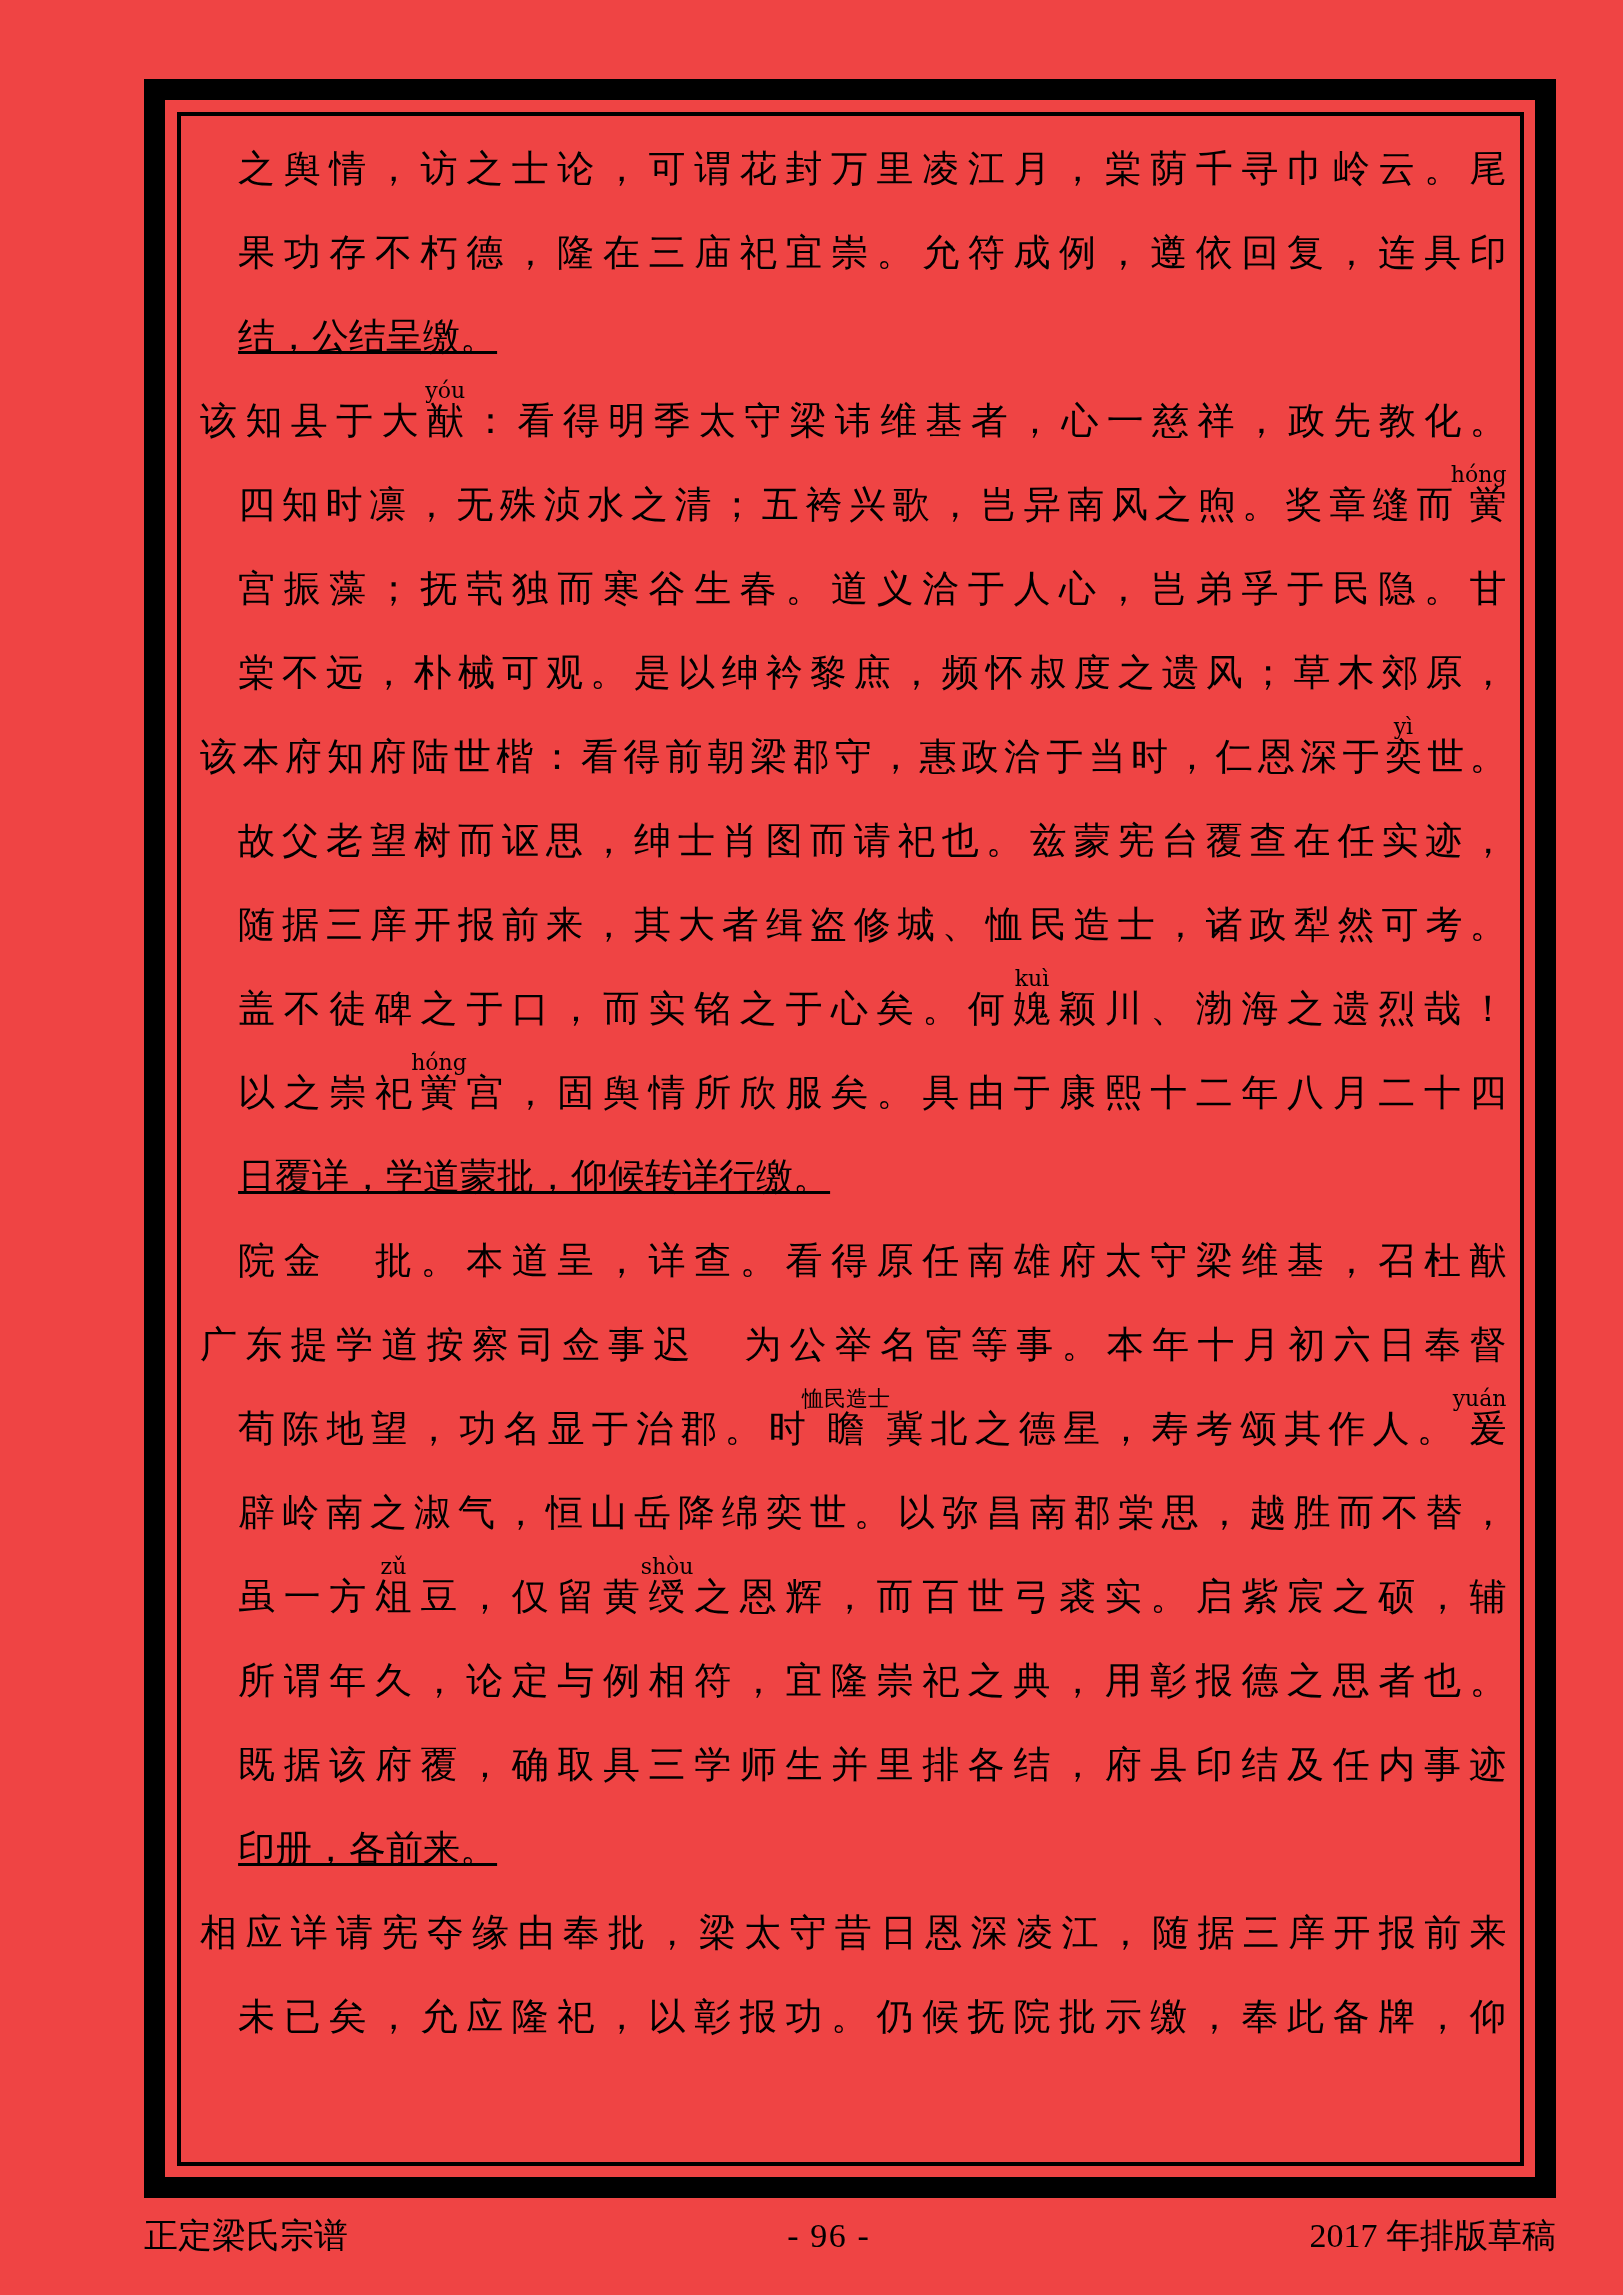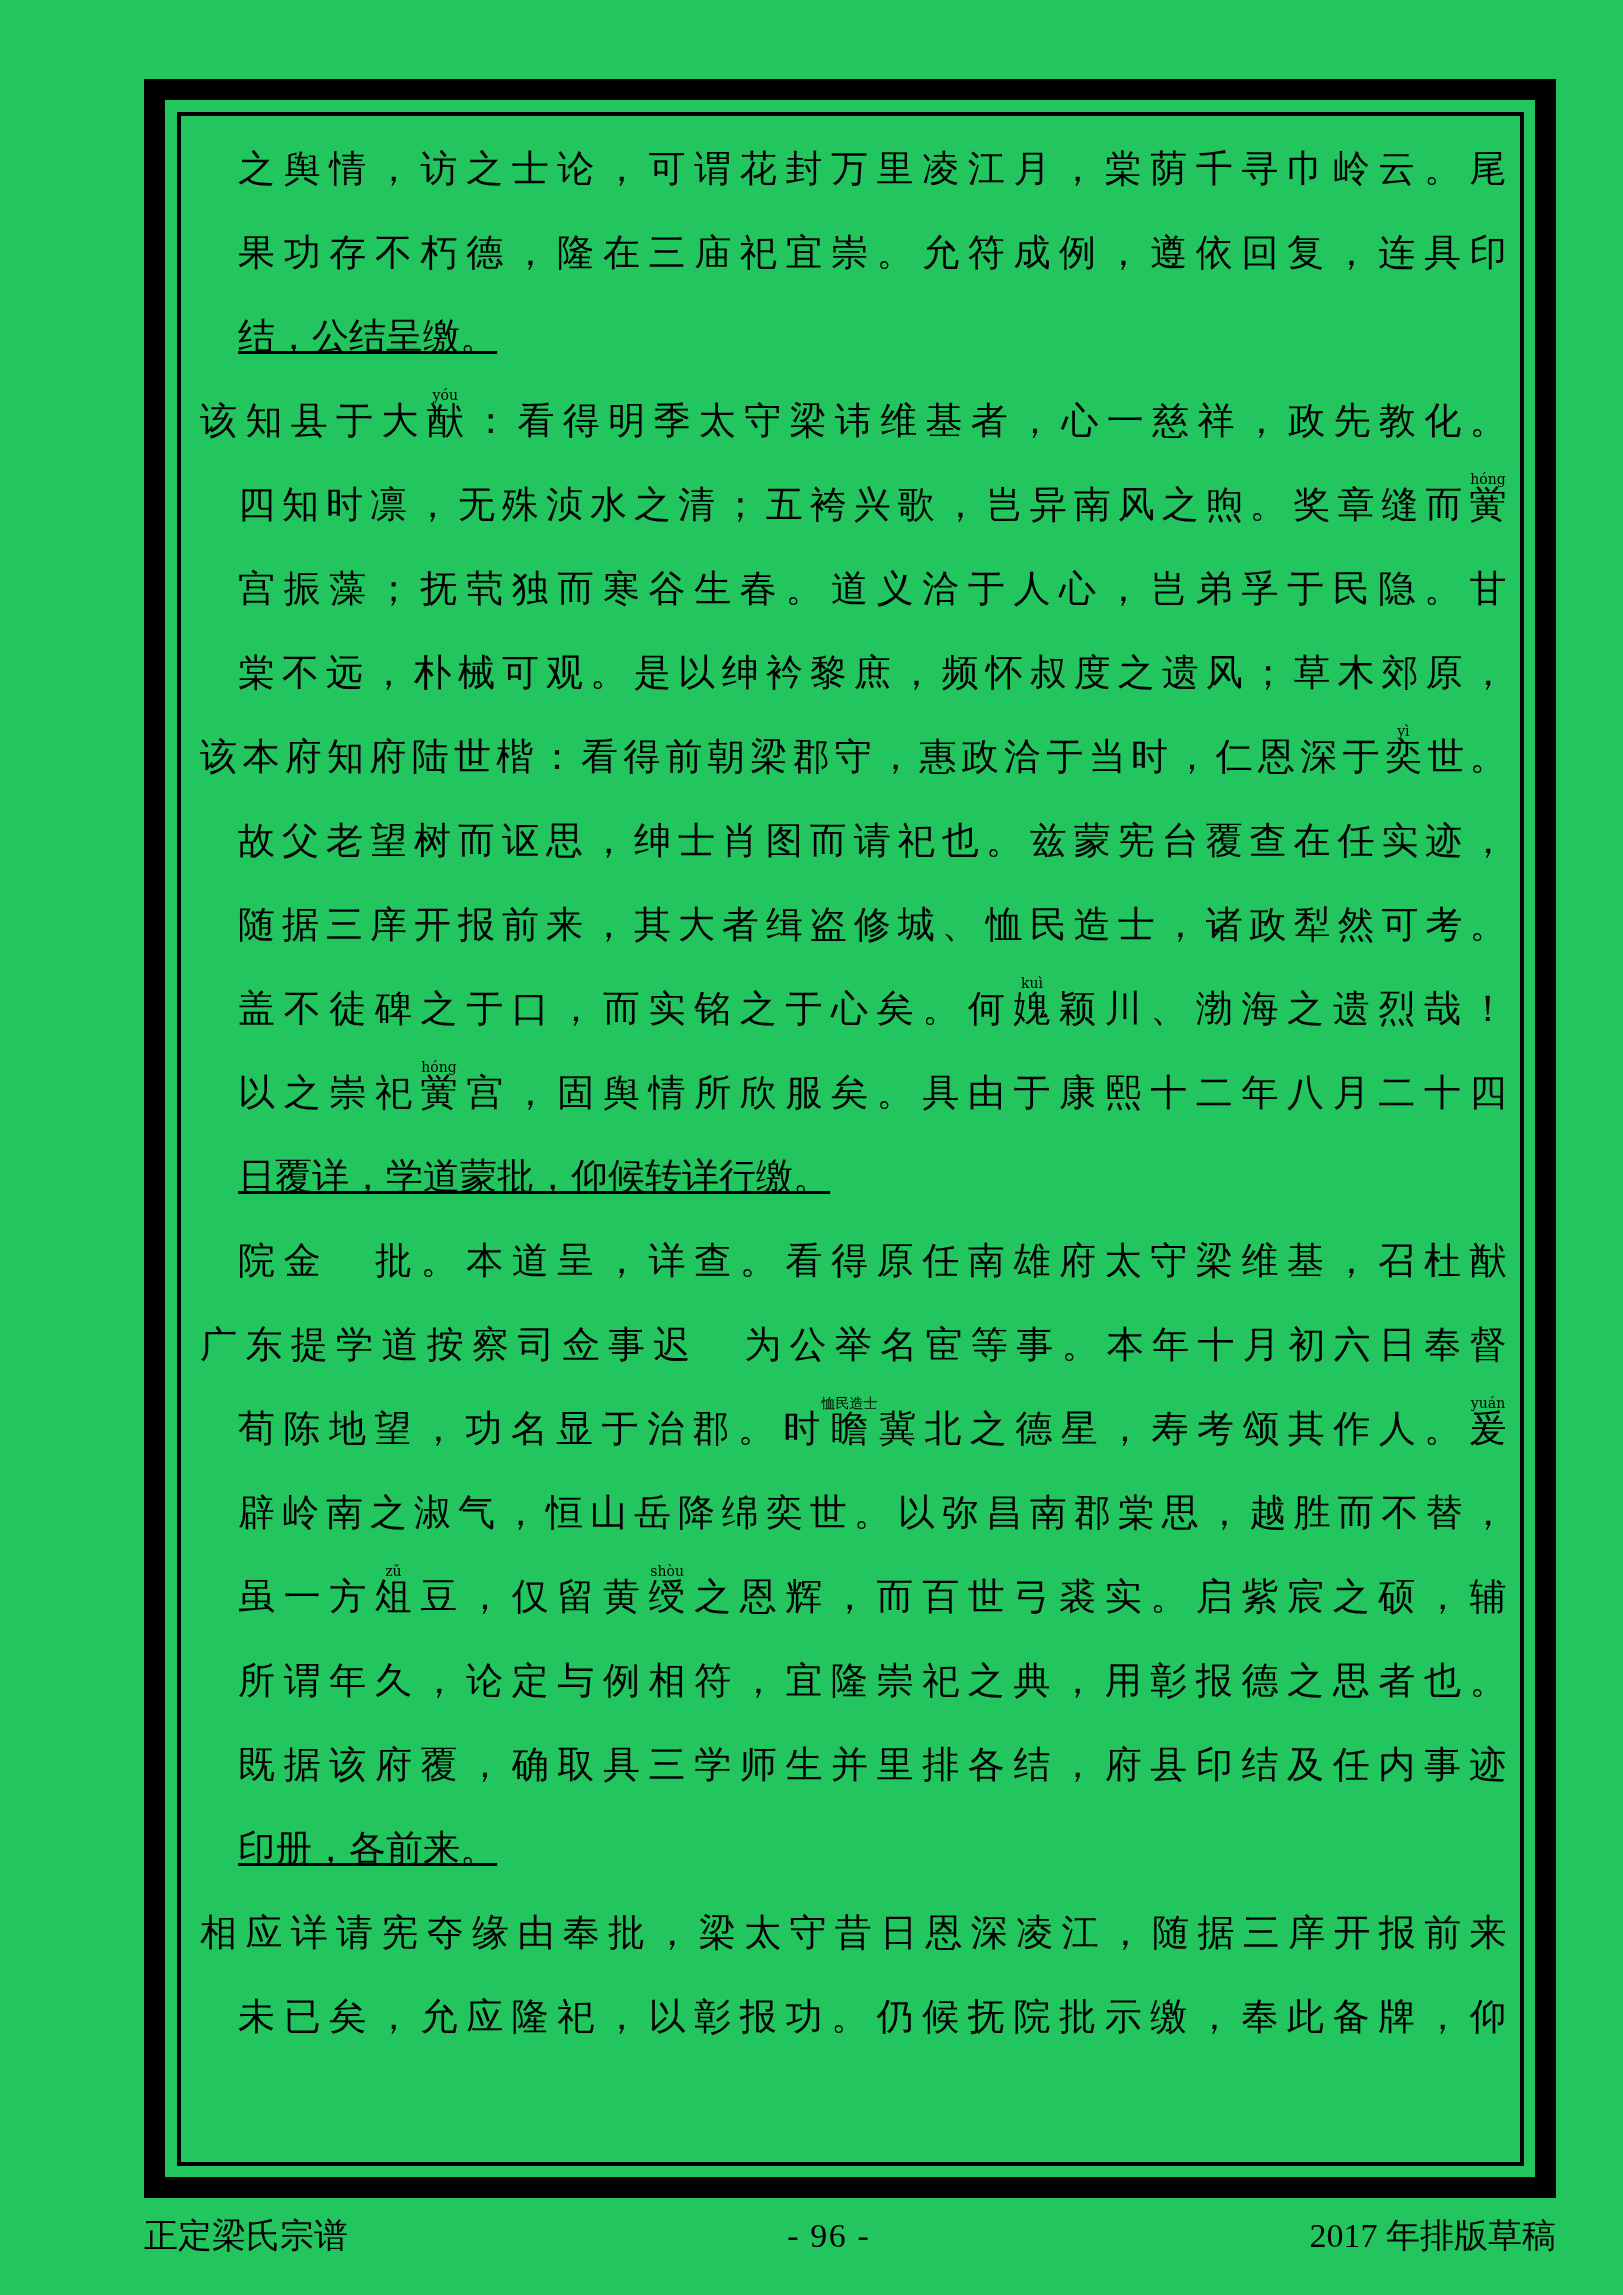--- a/index.html
+++ b/index.html
@@ -4,21 +4,21 @@
 <style>
   html, body {
     margin: 0;
     padding: 0;
     background: #ffffff;
   }
   .page {
     position: relative;
     width: 1623px;
     height: 2295px;
-    background: #22c55e;
+    background: #ef4444;
     font-family: "Liberation Serif", "DejaVu Serif", serif;
     color: #000000;
     overflow: hidden;
   }
   
   .frame-outer {
     position: absolute;
     left: 144px;
     top: 79px;
     width: 1412px;
@@ -51,21 +51,21 @@
     padding-left: 38px;
   }
   .text-line.para-end {
     text-align-last: left;
     text-decoration: underline;
   }
   ruby {
     ruby-position: over;
   }
   ruby rt {
-    font-size: 14px;
+    font-size: 22px;
     line-height: 1;
     font-family: "DejaVu Serif", "Liberation Serif", serif;
     letter-spacing: 0;
     text-align: left;
   }
   .footer {
     position: absolute;
     left: 144px;
     top: 2206px;
     width: 1412px;

